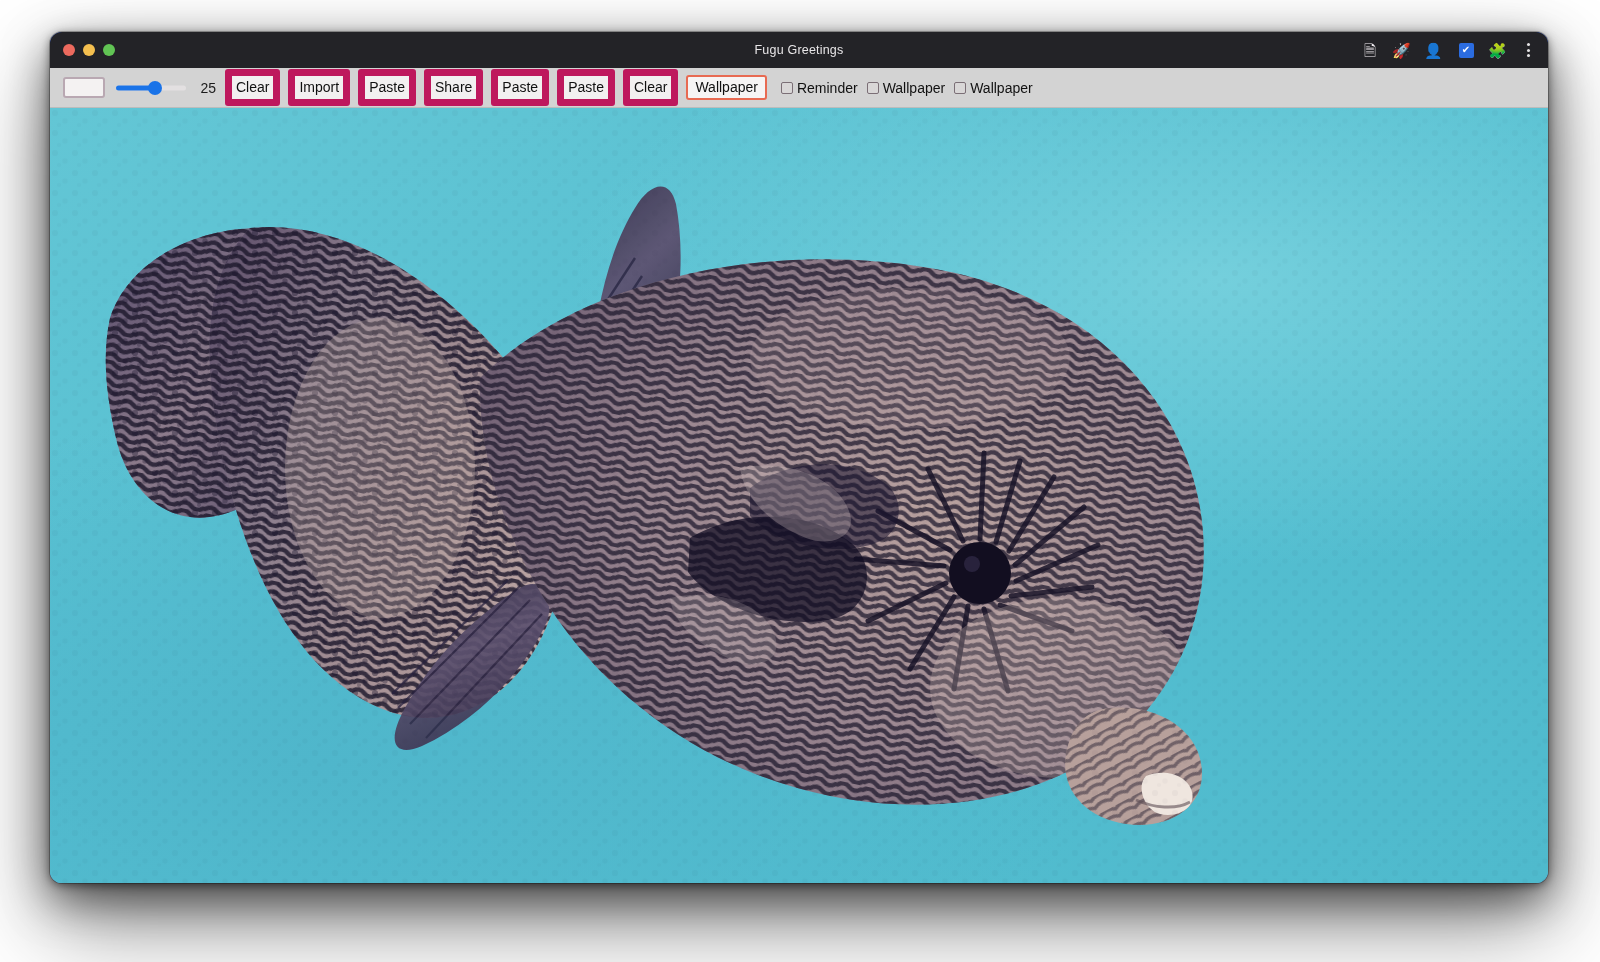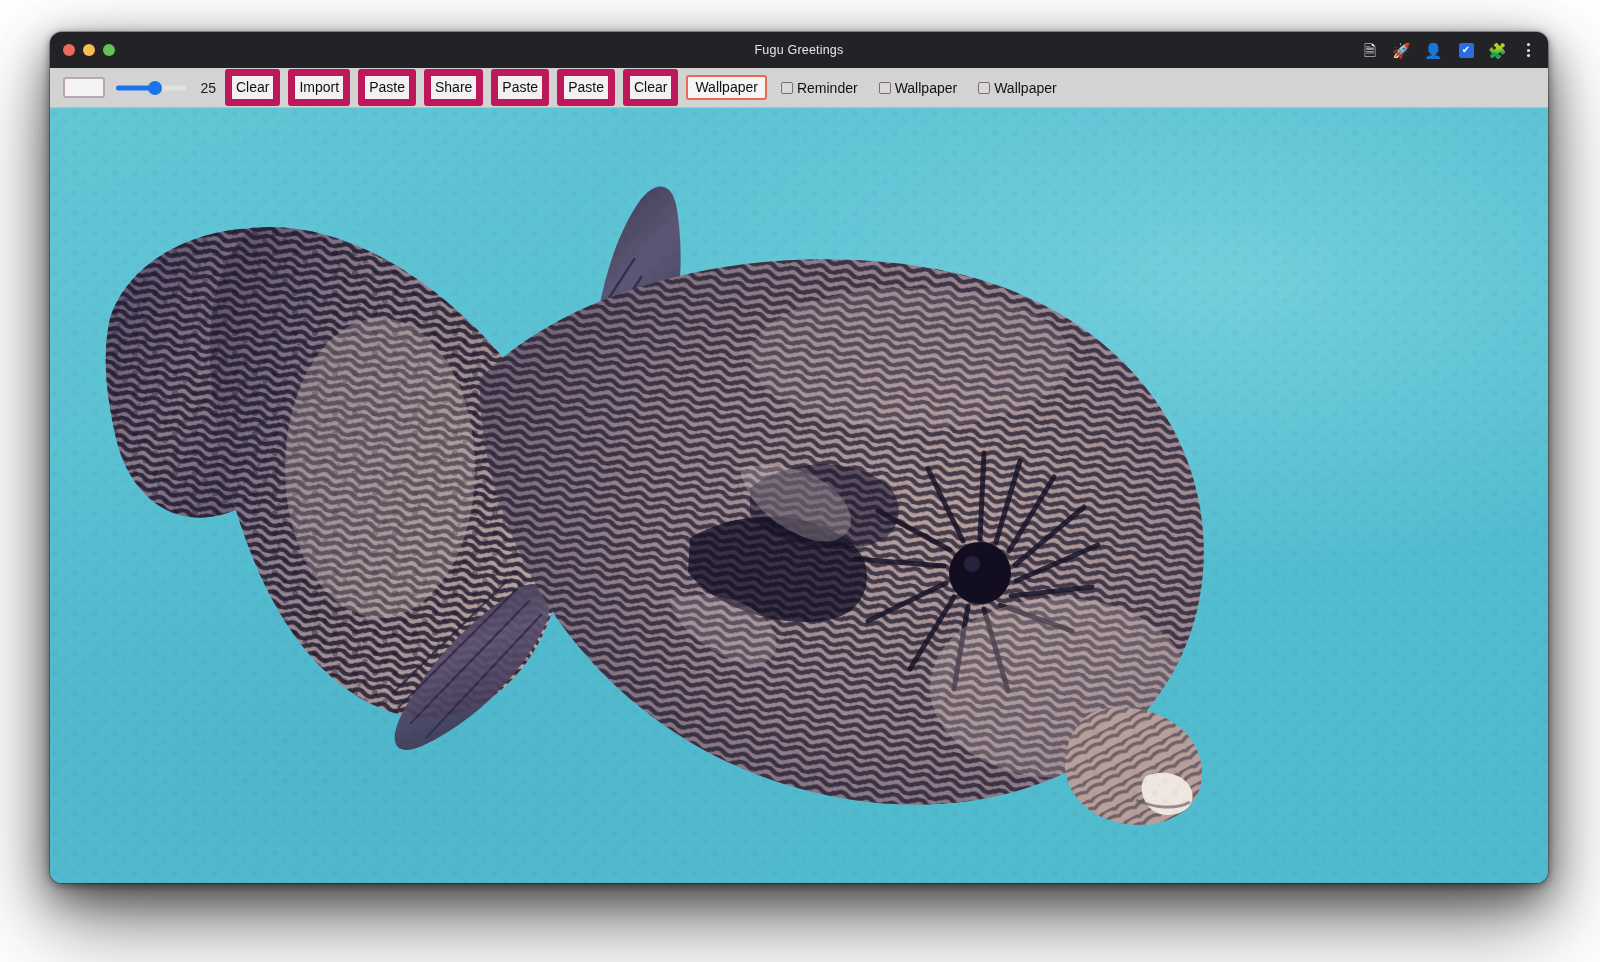--- a/index.html
+++ b/index.html
@@ -146,21 +146,21 @@
     line-height: 18px;
     cursor: pointer;
     white-space: nowrap;
   }
   .btn.focused {
     border: 2px solid #e86a52;
     padding: 1px 7px 2px;
     background: #f6f4f4;
   }
 
-  .chk-group { display: flex; align-items: flex-end; gap: 21px; margin-left: 6px; }
+  .chk-group { display: flex; align-items: flex-end; gap: 9px; margin-left: 6px; }
   .chk-item { display: flex; align-items: center; gap: 4px; cursor: pointer; }
   .chk-box {
     width: 12px; height: 12px;
     border: 1px solid #7b6f76;
     border-radius: 2px;
     background: #d9d7d7;
     display: block;
   }
   .chk-label { font-size: 14px; color: #111111; }
 

